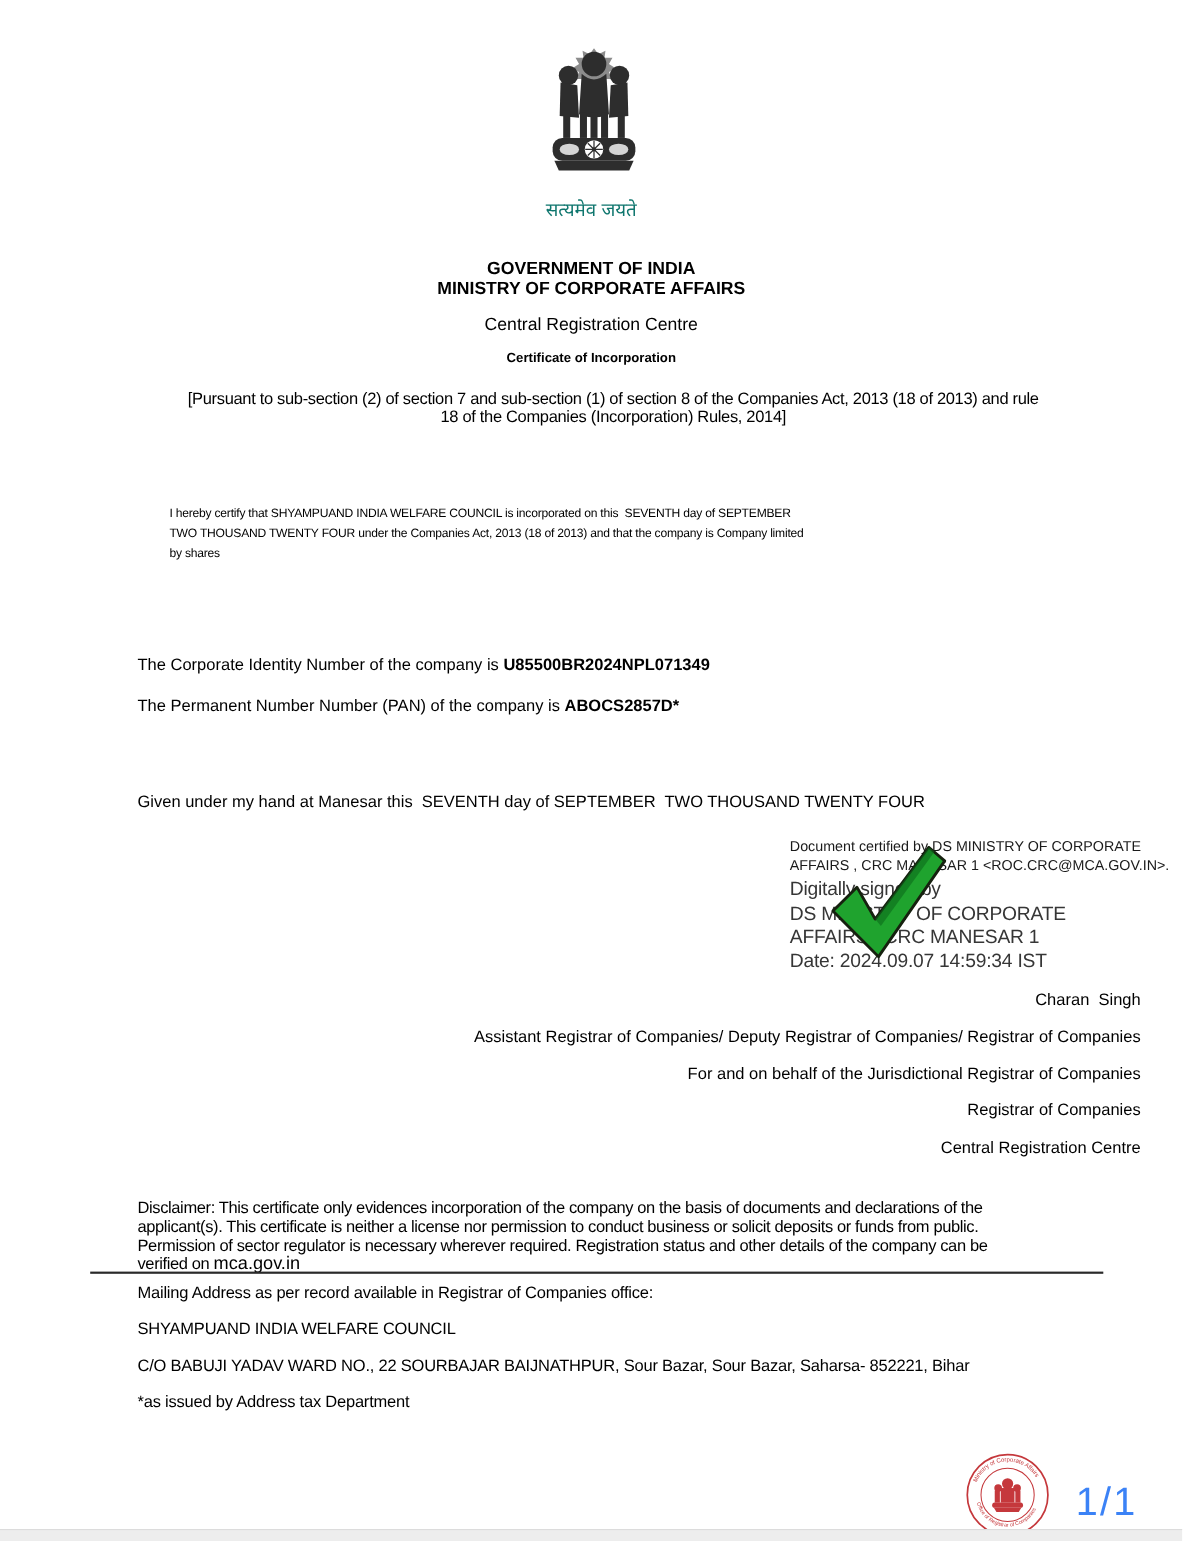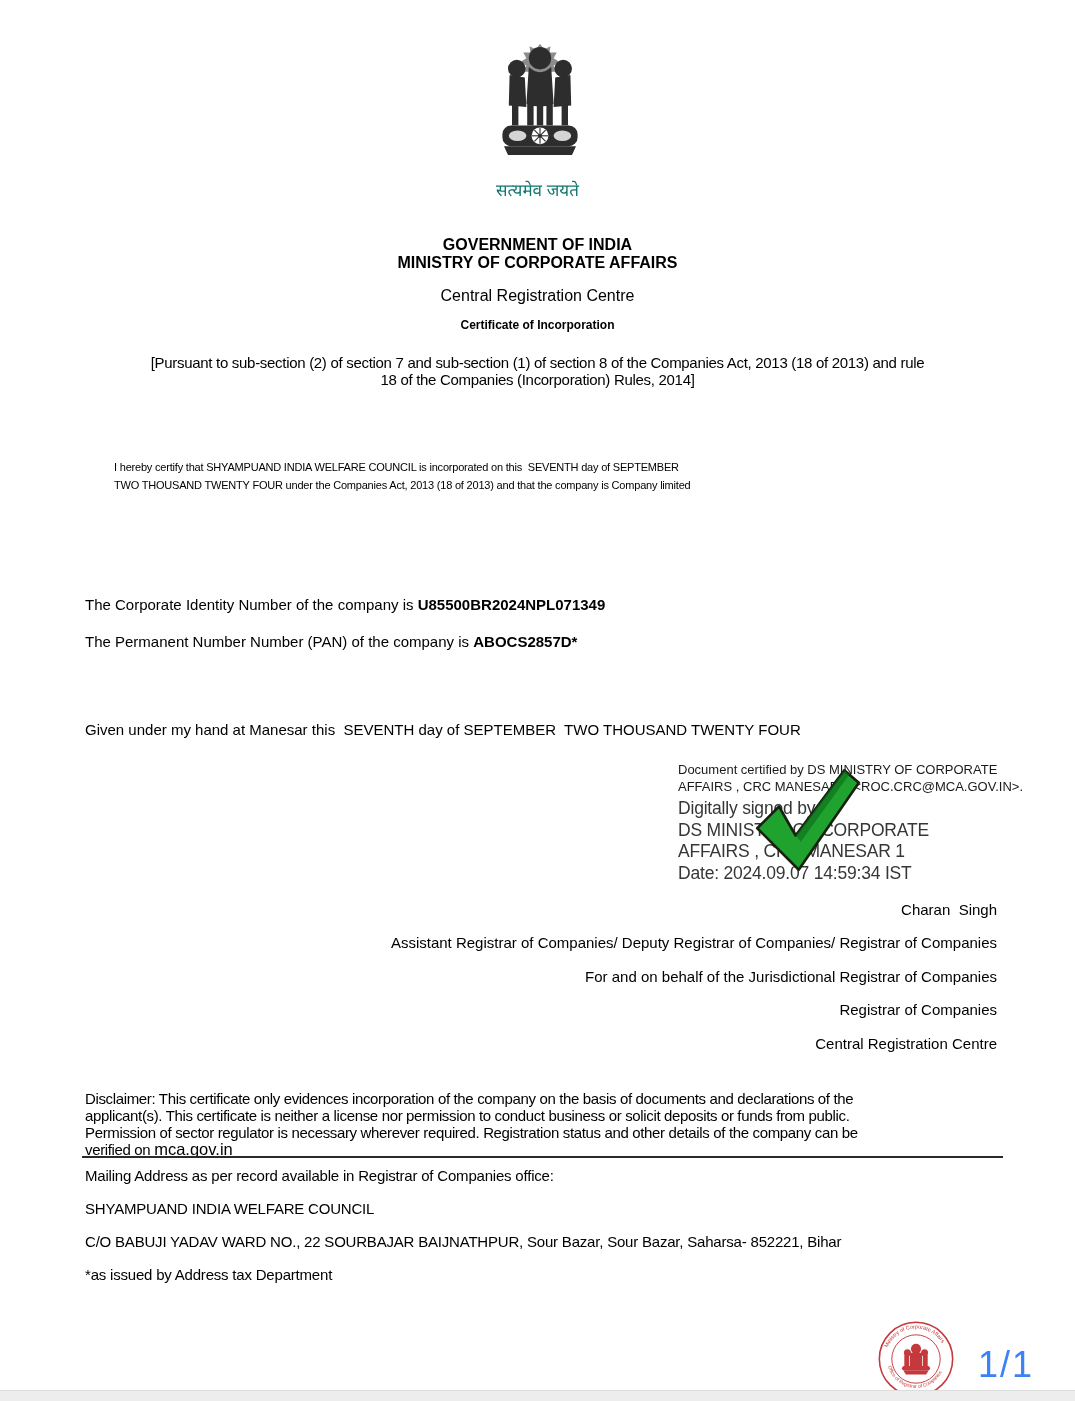--- a/index.html
+++ b/index.html
@@ -7,21 +7,21 @@
     position: relative;
     width: 1075px;
     height: 1401px;
     background: #ffffff;
     font-family: "Liberation Sans", sans-serif;
     color: #000;
     overflow: hidden;
   }
   .abs { position: absolute; }
   .txt { white-space: pre-wrap; }
-  .nowrap { white-space: pre; }
+  .nowrap { white-space: pre; padding-left: 40px; }
   .centered { left: 0; width: 1075px; text-align: center; }
 
   
   .emblem { left: 492px; top: 28px; width: 96px; height: 150px; }
   .emblem svg { width: 100%; height: 100%; }
   .emblem-caption { top: 178px; font-size: 17px; color: #0f766e; }
 
   
   .gov-title      { top: 236px; font-size: 16px; font-weight: bold; line-height: 18px; }
   .ministry-title { top: 254px; font-size: 16px; font-weight: bold; line-height: 18px; }
@@ -107,20 +107,21 @@
   <div class="abs centered cert-title txt">Certificate of Incorporation</div>
 
   <div class="abs centered pursuant">
     <div class="nowrap">[Pursuant to sub-section (2) of section 7 and sub-section (1) of section 8 of the Companies Act, 2013 (18 of 2013) and rule</div>
     <div class="nowrap">18 of the Companies (Incorporation) Rules, 2014]</div>
   </div>
 
   <div class="abs certify">
     <div class="nowrap">I hereby certify that SHYAMPUAND INDIA WELFARE COUNCIL is incorporated on this  SEVENTH day of SEPTEMBER</div>
     <div class="nowrap">TWO THOUSAND TWENTY FOUR under the Companies Act, 2013 (18 of 2013) and that the company is Company limited</div>
+    <div class="nowrap">by shares</div>
   </div>
 
   <div class="abs idline cin-line nowrap"><span>The Corporate Identity Number of the company is </span><b>U85500BR2024NPL071349</b></div>
   <div class="abs idline pan-line nowrap"><span>The Permanent Number Number (PAN) of the company is </span><b>ABOCS2857D*</b></div>
 
   <div class="abs given-line nowrap">Given under my hand at Manesar this  SEVENTH day of SEPTEMBER  TWO THOUSAND TWENTY FOUR</div>
 
   <div class="abs cert-note">
     <div class="nowrap">Document certified by DS MINISTRY OF CORPORATE</div>
     <div class="nowrap">AFFAIRS , CRC MANESAR 1 &lt;ROC.CRC@MCA.GOV.IN&gt;.</div>

